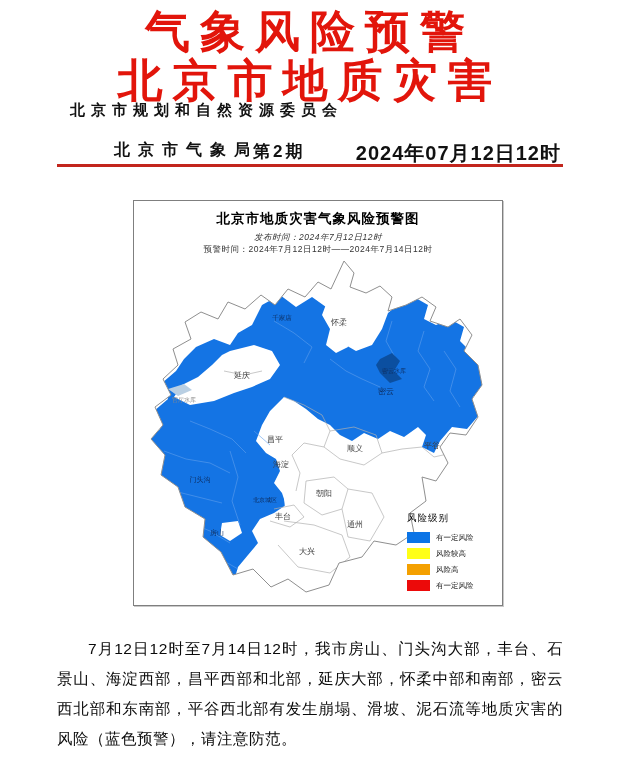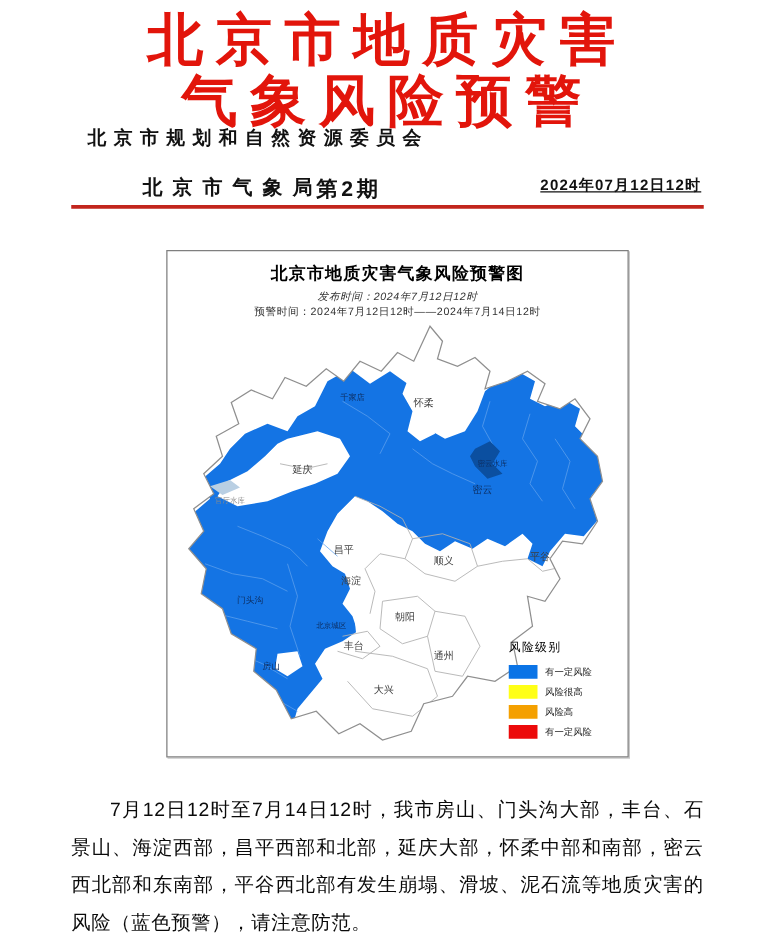--- a/index.html
+++ b/index.html
@@ -10,21 +10,21 @@
   
   .doc-title{left:0;right:0;top:8px;text-align:center;
     font-family:"Liberation Serif",serif;font-weight:bold;
     font-size:45px;line-height:49px;letter-spacing:10px;}
   .org1{left:70px;top:101px;font-family:Liberation Serif, serif;
     font-weight:bold;font-size:15px;letter-spacing:6px;color:#111;}
   .meta-row{left:57px;right:57px;top:140px;height:24px;}
   .org2{left:13px;top:0;font-family:"Liberation Serif",serif;
     font-weight:bold;font-size:16px;letter-spacing:8px;color:#111;margin-left:44px;}
   .issue{left:196px;top:0;font-weight:bold;font-size:17px;letter-spacing:3px;color:#111;}
-  .idate{right:2px;top:0;font-weight:bold;font-size:12px;letter-spacing:1px;color:#111;text-decoration:underline;}
+  .idate{right:2px;top:0;font-weight:bold;font-size:20px;letter-spacing:1px;color:#111;}
   .red-rule{left:57px;top:164px;width:506px;height:3px;}
 
   
   .map-box{left:133px;top:200px;width:370px;height:406px;background:#fff;
     border:1px solid #7f7f7f;box-shadow:1px 1px 0 #c9c9c9;box-sizing:border-box;}
   .map-title{left:0;right:0;top:9px;text-align:center;font-weight:bold;
     font-size:13.5px;color:#000;letter-spacing:1px;}
   .map-meta{left:0;right:0;text-align:center;font-size:8.5px;color:#333;letter-spacing:.5px;}
   .map-meta.m1{top:31px;font-style:italic;}
   .map-meta.m2{top:43px;}
@@ -42,22 +42,22 @@
   .leg-label{font-size:7.5px;color:#222;white-space:nowrap;}
 
   
   .body-text{left:57px;top:618px;width:506px;font-size:15.5px;line-height:30px;
     color:#0a0a0a;text-indent:2em;text-align:justify;letter-spacing:.5px;}
 </style>
 </head>
 <body>
 
 <div class="abs doc-title" style="color: rgb(226, 21, 11);">
+  <div>气象风险预警</div>
   <div>北京市地质灾害</div>
-  <div>气象风险预警</div>
 </div>
 
 <div class="abs org1">北京市规划和自然资源委员会</div>
 
 <div class="abs meta-row">
   <span class="abs org2">北京市气象局</span>
   <span class="abs issue">第2期</span>
   <span class="abs idate">2024年07月12日12时</span>
 </div>
 
@@ -143,21 +143,21 @@
 
   <div class="abs legend">
     <div class="leg-title">风险级别</div>
     <div id="legend-items">
         <div class="leg-row">
           <span class="leg-swatch" style="background: rgb(11, 116, 230);"></span>
           <span class="leg-label">有一定风险</span>
         </div>
         <div class="leg-row">
           <span class="leg-swatch" style="background: rgb(255, 255, 22);"></span>
-          <span class="leg-label">风险很高</span>
+          <span class="leg-label">风险较高</span>
         </div>
         <div class="leg-row">
           <span class="leg-swatch" style="background: rgb(244, 160, 0);"></span>
           <span class="leg-label">风险高</span>
         </div>
         <div class="leg-row">
           <span class="leg-swatch" style="background: rgb(236, 10, 10);"></span>
           <span class="leg-label">有一定风险</span>
         </div>
       </div>

